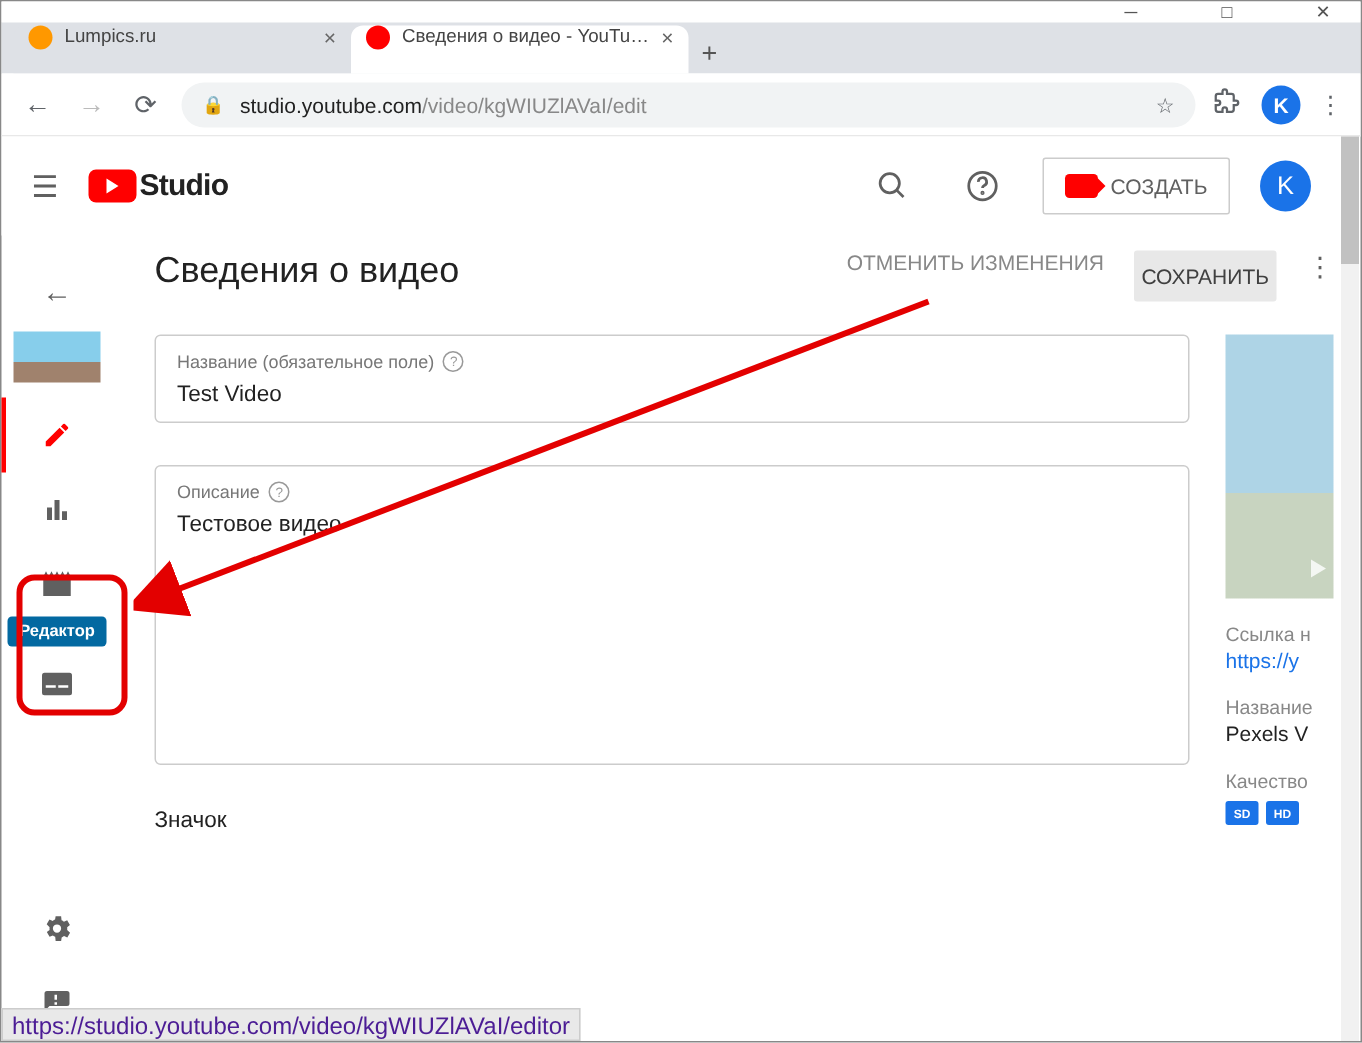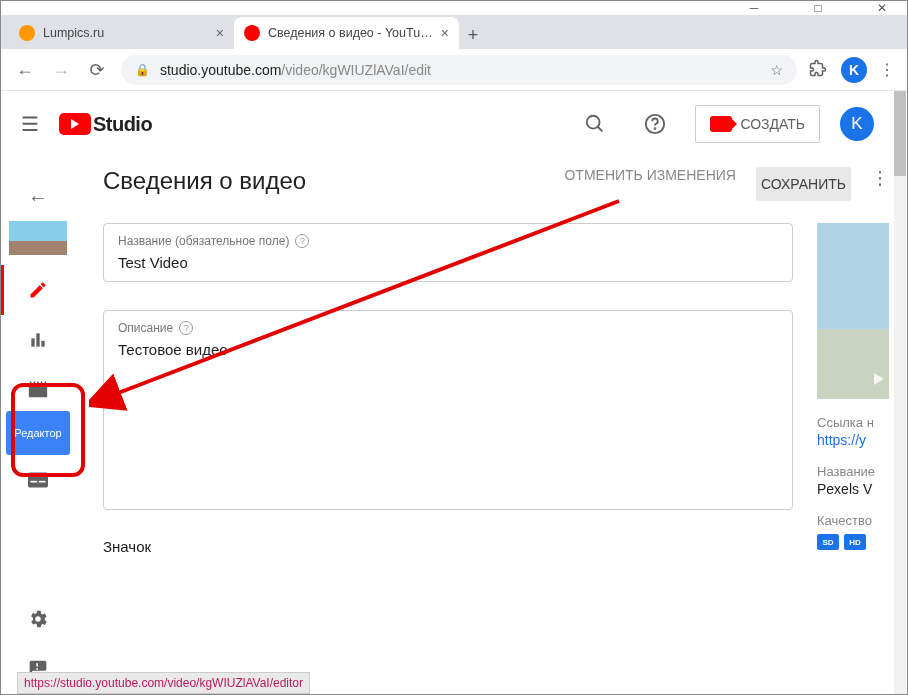--- a/index.html
+++ b/index.html
@@ -4,21 +4,21 @@
 <style>
 * { box-sizing: border-box; margin: 0; padding: 0; font-family: Arial, sans-serif; }
 body { width: 908px; height: 695px; background: #fff; border: 1px solid #888; position: relative; overflow: hidden; }
 
 
 .win-controls { position: absolute; top: 0; left: 0; right: 0; height: 14px; background: #fff; display: flex; justify-content: flex-end; padding-right: 8px; gap: 30px; align-items: center; }
 .win-btn { width: 34px; height: 22px; display: flex; align-items: center; justify-content: center; color: #555; font-size: 12px; }
 
 
 .tab-strip { position: absolute; top: 14px; left: 0; right: 0; height: 34px; background: #dee1e6; display: flex; align-items: flex-end; padding-left: 8px; }
-.tab { height: 32px; width: 225px; border-radius: 8px 8px 0 0; display: flex; align-items: center; padding: 0 10px; font-size: 12.5px; color: #444; gap: 8px; position: relative; }
+.tab { height: 32px; width: 225px; border-radius: 8px 8px 0 0; display: flex; align-items: flex-start; padding: 0 10px; font-size: 12.5px; color: #444; gap: 8px; position: relative; }
 .tab.active { background: #fff; }
 .tab.inactive { background: #dee1e6; }
 .tab .favicon { width: 16px; height: 16px; border-radius: 50%; }
 .tab .tab-title { flex: 1; white-space: nowrap; overflow: hidden; text-overflow: ellipsis; }
 .tab .tab-close { color: #666; font-size: 14px; }
 .new-tab { width: 28px; height: 28px; display: flex; align-items: center; justify-content: center; color: #555; font-size: 18px; }
 
 
 .omnibox-row { position: absolute; top: 48px; left: 0; right: 0; height: 42px; background: #fff; display: flex; align-items: center; padding: 0 12px; gap: 12px; border-bottom: 1px solid #e8e8e8; }
 .nav-btn { color: #5f6368; font-size: 18px; width: 24px; text-align: center; }
@@ -49,21 +49,21 @@
 
 .body-wrap { position: absolute; top: 156px; left: 0; right: 0; bottom: 0; display: flex; }
 
 
 .sidebar { width: 74px; display: flex; flex-direction: column; align-items: center; padding-top: 18px; gap: 0; position: relative; }
 .side-back { font-size: 20px; color: #606060; height: 40px; display: flex; align-items: center; }
 .side-thumb { width: 58px; height: 34px; background: linear-gradient(to bottom, #87ceeb 0%, #87ceeb 60%, #a0826d 60%, #a0826d 100%); margin-top: 6px; margin-bottom: 10px; }
 .side-item { width: 74px; height: 50px; display: flex; align-items: center; justify-content: center; color: #606060; font-size: 18px; position: relative; }
 .side-item.active { color: #ff0000; }
 .side-item.active::before { content: ""; position: absolute; left: 0; top: 0; bottom: 0; width: 3px; background: #ff0000; }
-.side-tooltip { background: #3b82f6; color: #fff; font-size: 11px; padding: 16px 8px; border-radius: 3px; margin-top: -4px; }
+.side-tooltip { background: #0369a1; color: #fff; font-size: 11px; padding: 4px 8px; border-radius: 3px; margin-top: -4px; font-weight: bold; }
 .side-spacer { flex: 1; }
 
 
 .highlight-box { position: absolute; top: 226px; left: 10px; width: 74px; height: 94px; border: 4px solid #e30000; border-radius: 12px; pointer-events: none; z-index: 5; }
 
 
 .arrow-svg { position: absolute; top: 190px; left: 88px; width: 540px; height: 220px; pointer-events: none; z-index: 6; }
 
 
 .main-area { flex: 1; padding: 10px 18px 0 28px; overflow: hidden; position: relative; }
@@ -89,21 +89,21 @@
 
 .video-preview { width: 72px; height: 176px; background: linear-gradient(to bottom, #aed4e6 0%, #aed4e6 60%, #c8d4c0 60%, #c8d4c0 100%); position: relative; }
 .video-preview::after { content: ""; position: absolute; bottom: 14px; right: 5px; width: 0; height: 0; border-left: 10px solid rgba(255,255,255,0.8); border-top: 6px solid transparent; border-bottom: 6px solid transparent; }
 .meta-label { font-size: 13px; color: #888; margin-top: 16px; }
 .meta-link { font-size: 14px; color: #1a73e8; margin-top: 2px; }
 .meta-val { font-size: 14px; color: #222; margin-top: 2px; }
 .quality-badges { display: flex; gap: 5px; margin-top: 6px; }
 .q-badge { width: 22px; height: 16px; background: #1a73e8; color: #fff; font-size: 8px; font-weight: bold; display: flex; align-items: center; justify-content: center; border-radius: 2px; }
 
 
-.status-bar { position: absolute; bottom: 0; left: 16px; height: 22px; background: #e9e9e9; border: 1px solid #ccc; font-size: 12px; color: #be185d; padding: 3px 6px; }
+.status-bar { position: absolute; bottom: 0; left: 0; height: 22px; background: #e9e9e9; border: 1px solid #ccc; font-size: 16px; color: #4c1d95; padding: 3px 6px; }
 
 
 .scrollbar { position: absolute; top: 90px; right: 1px; width: 12px; bottom: 0; background: #f1f1f1; }
 .scroll-thumb { position: absolute; top: 0; width: 12px; height: 85px; background: #c1c1c1; }
 
 .help-circle { display: inline-flex; width: 14px; height: 14px; border: 1px solid #999; border-radius: 50%; align-items: center; justify-content: center; font-size: 9px; color: #999; }
 </style>
 </head>
 <body>
 

